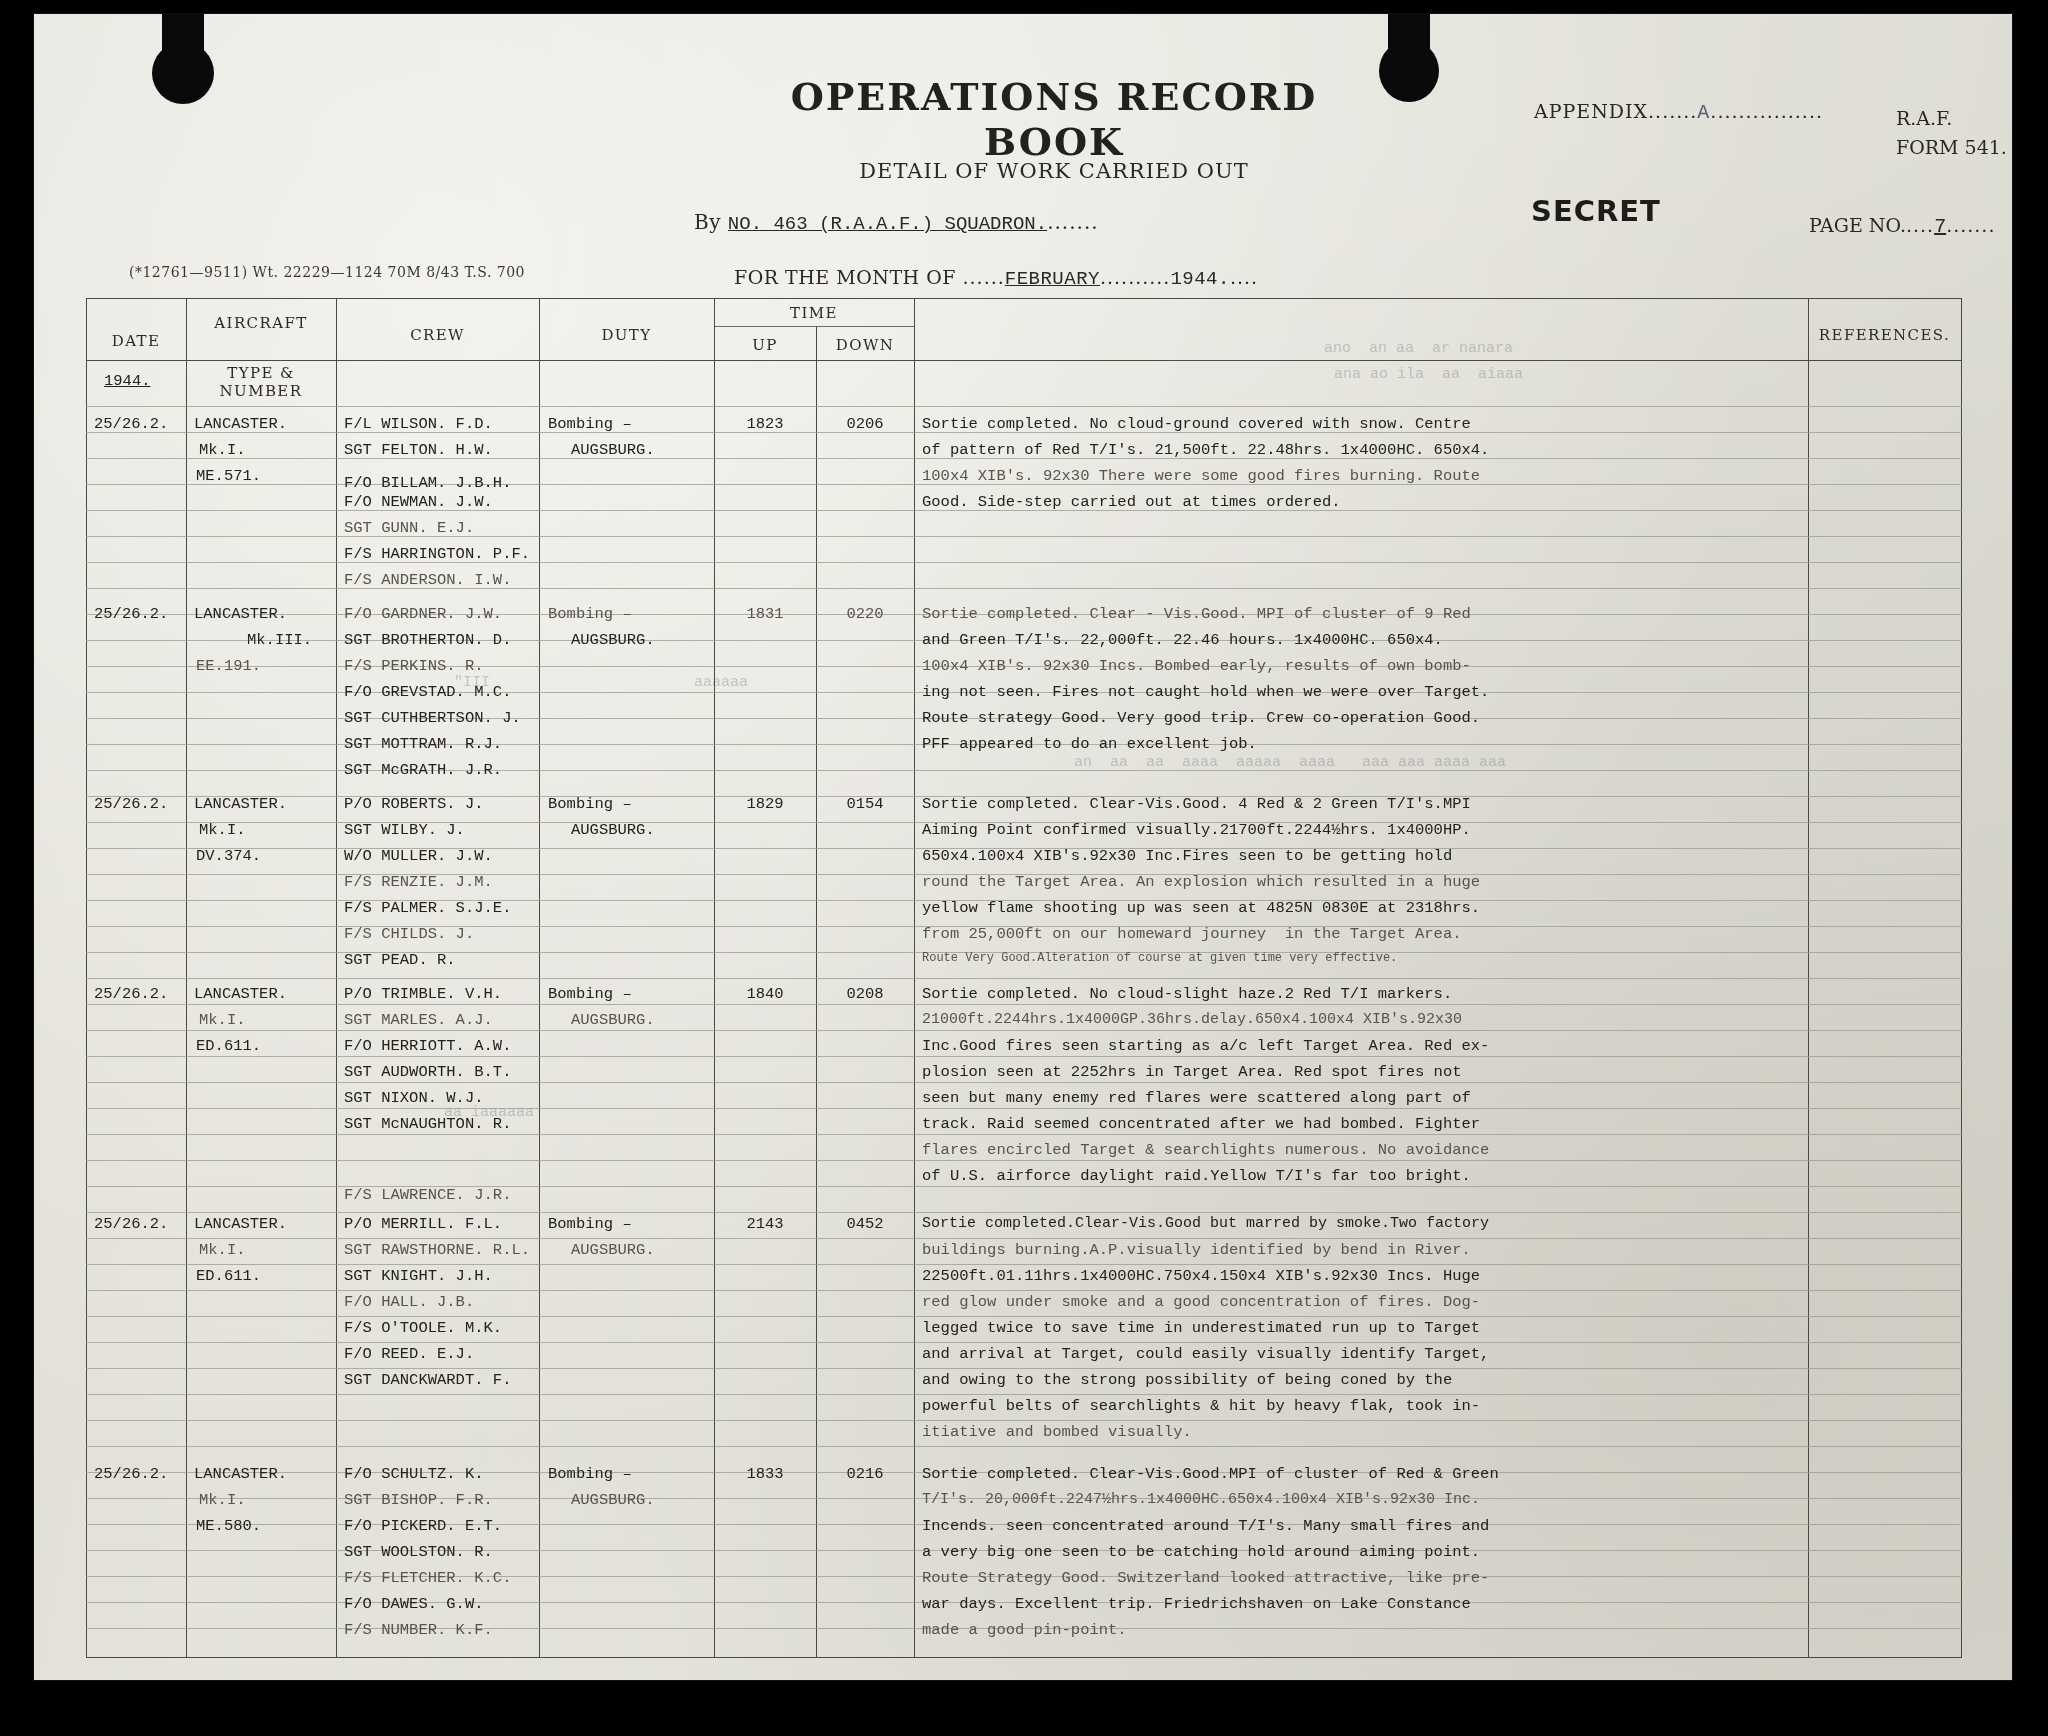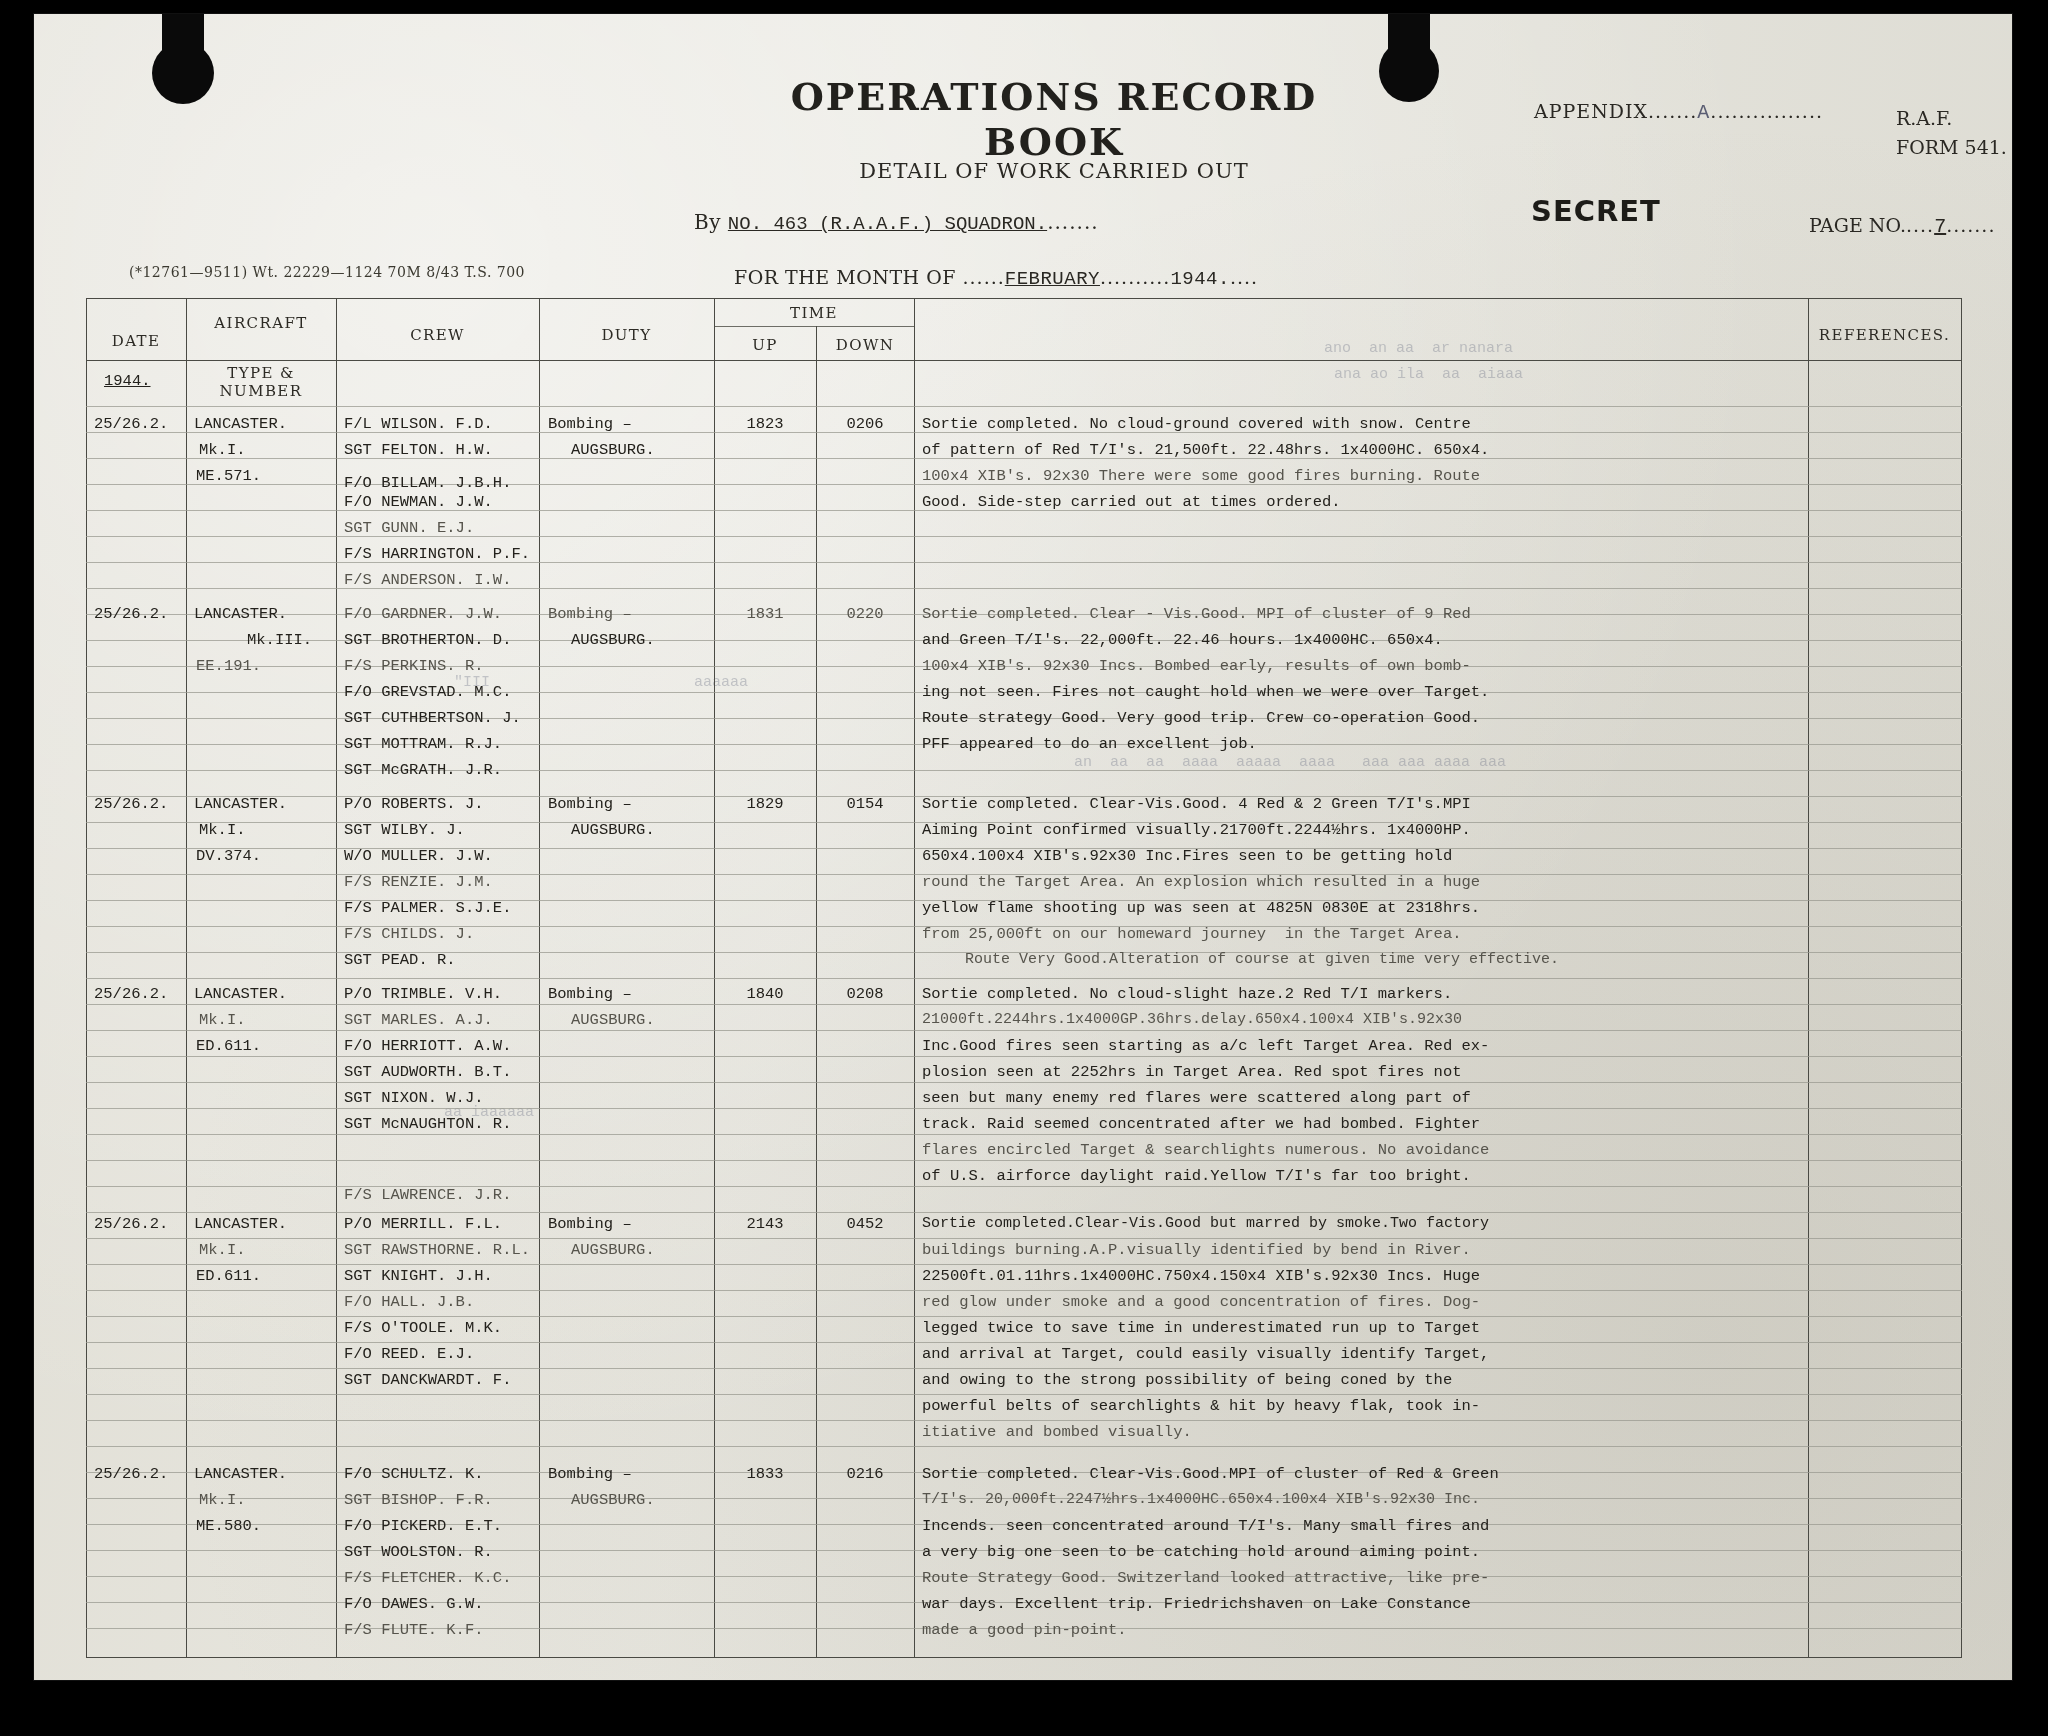--- a/index.html
+++ b/index.html
@@ -270,21 +270,21 @@
 
           <div class="t c" style="left:628px;top:497px;width:102px;">1829</div>
           <div class="t c" style="left:730px;top:497px;width:98px;">0154</div>
 
           <div class="t" style="left:836px;top:497px;">Sortie completed. Clear-Vis.Good. 4 Red &amp; 2 Green T/I's.MPI</div>
           <div class="t" style="left:836px;top:523px;">Aiming Point confirmed visually.21700ft.2244½hrs. 1x4000HP.</div>
           <div class="t" style="left:836px;top:549px;">650x4.100x4 XIB's.92x30 Inc.Fires seen to be getting hold</div>
           <div class="t faint" style="left:836px;top:575px;">round the Target Area. An explosion which resulted in a huge</div>
           <div class="t" style="left:836px;top:601px;">yellow flame shooting up was seen at 4825N 0830E at 2318hrs.</div>
           <div class="t faint" style="left:836px;top:627px;">from 25,000ft on our homeward journey  in the Target Area.</div>
-          <div class="t faint" style="left:879px;top:653px;font-size:15px;">Route Very Good.Alteration of course at given time very effective.</div>
+          <div class="t faint" style="left:836px;top:653px;font-size:12px;">Route Very Good.Alteration of course at given time very effective.</div>
         </div>
 
         <div>
           <div class="t" style="left:8px;top:687px;">25/26.2.</div>
 
           <div class="t" style="left:108px;top:687px;">LANCASTER.</div>
           <div class="t faint" style="left:113px;top:713px;">Mk.I.</div>
           <div class="t" style="left:110px;top:739px;">ED.611.</div>
 
           <div class="t" style="left:258px;top:687px;">P/O TRIMBLE. V.H.</div>
@@ -349,21 +349,21 @@
           <div class="t" style="left:108px;top:1167px;">LANCASTER.</div>
           <div class="t faint" style="left:113px;top:1193px;">Mk.I.</div>
           <div class="t" style="left:110px;top:1219px;">ME.580.</div>
 
           <div class="t" style="left:258px;top:1167px;">F/O SCHULTZ. K.</div>
           <div class="t faint" style="left:258px;top:1193px;">SGT BISHOP. F.R.</div>
           <div class="t" style="left:258px;top:1219px;">F/O PICKERD. E.T.</div>
           <div class="t" style="left:258px;top:1245px;">SGT WOOLSTON. R.</div>
           <div class="t faint" style="left:258px;top:1271px;">F/S FLETCHER. K.C.</div>
           <div class="t" style="left:258px;top:1297px;">F/O DAWES. G.W.</div>
-          <div class="t faint" style="left:258px;top:1323px;">F/S FLUTE. K.F.</div>
+          <div class="t faint" style="left:258px;top:1323px;">F/S NUMBER. K.F.</div>
 
           <div class="t" style="left:462px;top:1167px;">Bombing –</div>
           <div class="t faint" style="left:485px;top:1193px;">AUGSBURG.</div>
 
           <div class="t c" style="left:628px;top:1167px;width:102px;">1833</div>
           <div class="t c" style="left:730px;top:1167px;width:98px;">0216</div>
 
           <div class="t" style="left:836px;top:1167px;">Sortie completed. Clear-Vis.Good.MPI of cluster of Red &amp; Green</div>
           <div class="t faint" style="left:836px;top:1193px;font-size:15px;">T/I's. 20,000ft.2247½hrs.1x4000HC.650x4.100x4 XIB's.92x30 Inc.</div>
           <div class="t" style="left:836px;top:1219px;">Incends. seen concentrated around T/I's. Many small fires and</div>

